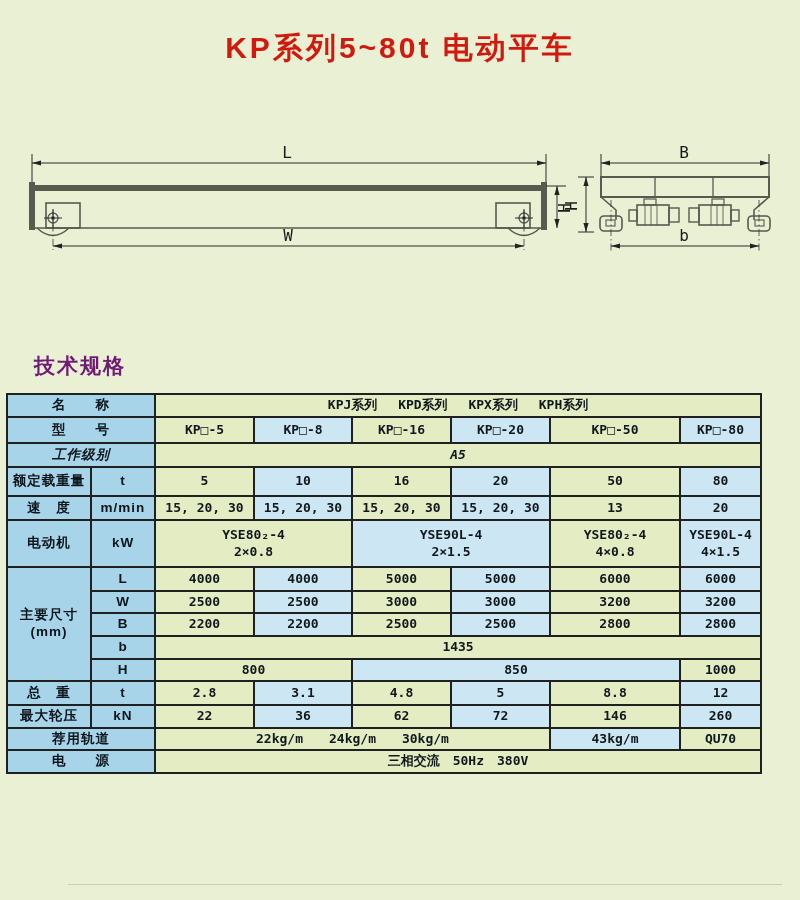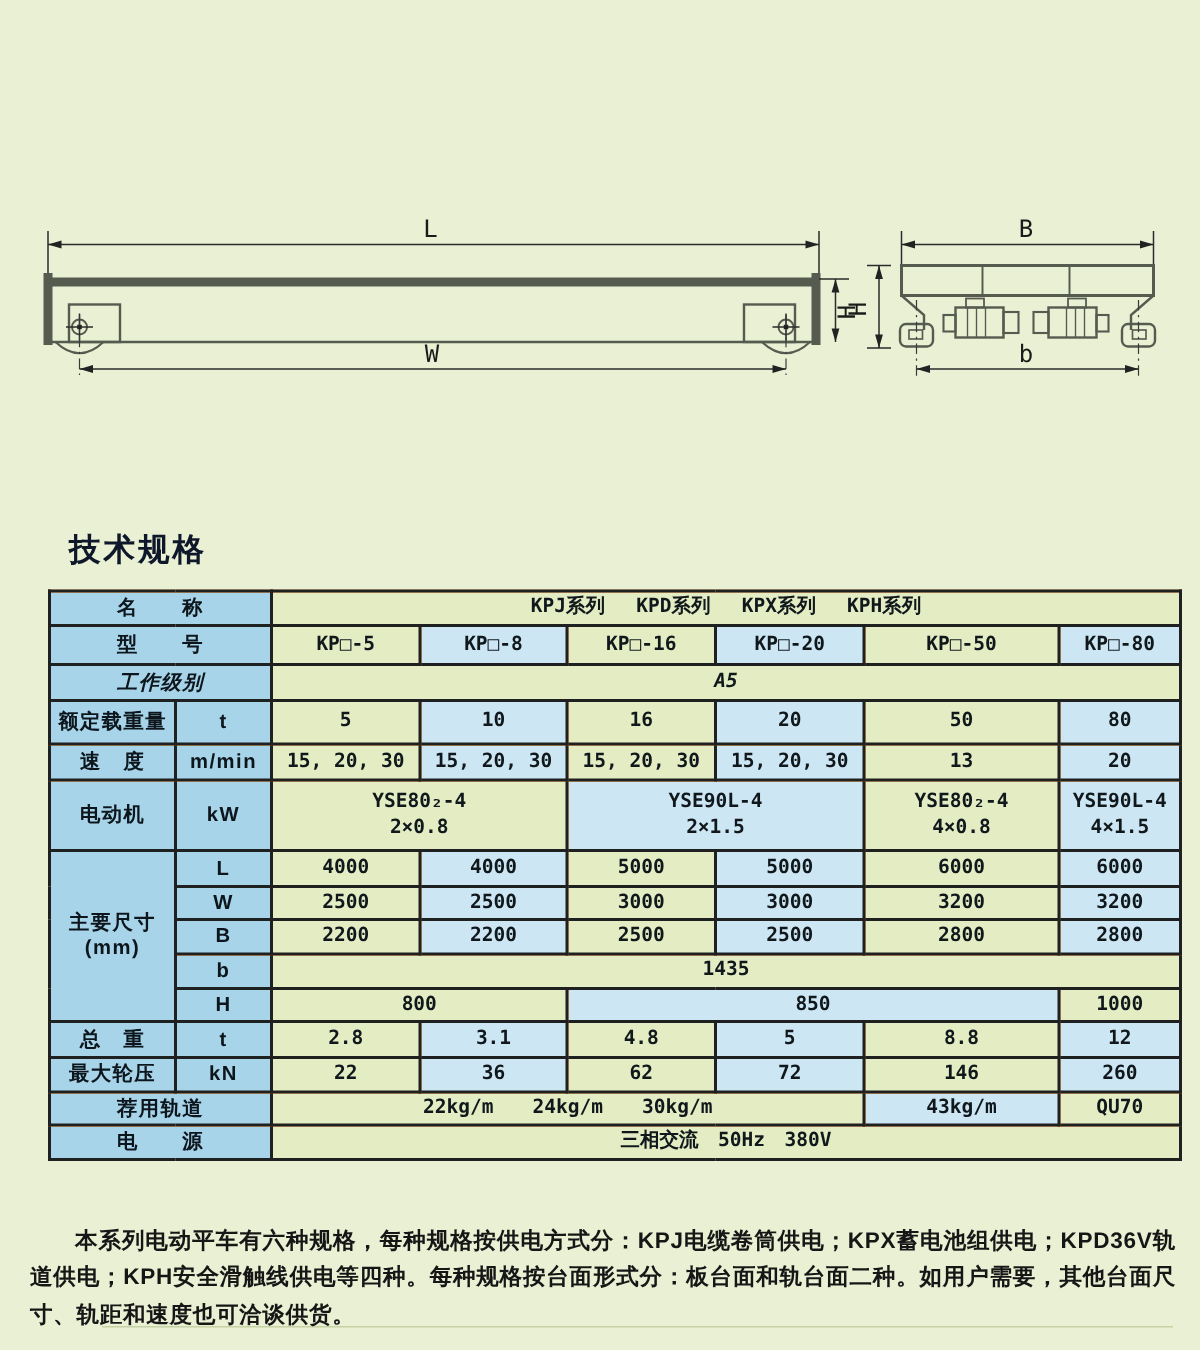--- a/index.html
+++ b/index.html
@@ -18,28 +18,28 @@
 
   .drawing-wrap{position:absolute;top:120px;left:0;width:800px;height:170px;}
   .st{stroke:#565b50;fill:none;}
   .fillst{fill:#565b50;stroke:none;}
   .dm{stroke:#2b2b2b;stroke-width:1;fill:none;}
   .dash{stroke:#3a3a3a;stroke-width:0.8;fill:none;stroke-dasharray:7 3 1.5 3;}
   .arr{fill:#222;stroke:none;}
   .dt{font-family:"DejaVu Sans Mono",monospace;font-size:16px;fill:#1a1a1a;}
 
   .section-heading{
-    position:absolute;top:352px;left:46px;
-    font-size:21px;font-weight:bold;color:#0f172a;letter-spacing:2px;
+    position:absolute;top:352px;left:34px;
+    font-size:21px;font-weight:bold;color:#701a75;letter-spacing:2px;
   }
 
   table.spec{
-    position:absolute;top:393px;left:32px;width:756px;
+    position:absolute;top:393px;left:6px;width:756px;
     border-collapse:collapse;table-layout:fixed;
-    background:#fdba74;
+    background:#701a75;
   }
   table.spec td{
     border:2px solid #1e2120;
     text-align:center;vertical-align:middle;
     padding:0 2px;
     font-size:13px;font-weight:bold;color:#10181c;
     font-family:"DejaVu Sans Mono","Liberation Sans",monospace;
     white-space:pre-line;line-height:1.25;
     overflow:hidden;
   }
@@ -60,20 +60,21 @@
   .faint-rule{
     position:absolute;top:884px;left:68px;width:714px;height:1px;
     background:rgba(175,190,135,0.6);
   }
 </style>
 </head>
 <body>
 
 <div class="page">
 
+  <div class="title">KP系列5~80t 电动平车</div>
 
   <svg class="drawing-wrap" viewBox="0 0 800 170">
 
     <g>
 
       <path class="dm" d="M32,34 V72 M546,34 V72 M32,43 H546"></path>
       <polygon class="arr" points="32,43 41,40.4 41,45.6"></polygon>
       <polygon class="arr" points="546,43 537,40.4 537,45.6"></polygon>
       <text class="dt" x="287" y="38" text-anchor="middle">L</text>
 
@@ -284,16 +285,15 @@
           <td class="c-b">43kg/m</td>
           <td class="c-g">QU70</td>
         </tr>
         <tr style="height: 23px;">
           <td colspan="2" class="c-label">电　　源</td>
           <td colspan="6" class="c-g">三相交流　50Hz　380V</td>
         </tr>
       </tbody>
   </table>
 
-  <div class="footer-note">本系列电动平车有六种规格，每种规格按供电方式分：KPJ电缆卷筒供电；KPX蓄电池组供电；KPD36V轨道供电；KPH安全滑触线供电等四种。每种规格按台面形式分：板台面和轨台面二种。如用户需要，其他台面尺寸、轨距和速度也可洽谈供货。</div>
   <div class="faint-rule"></div>
 
 </div>
 
 </body></html>

